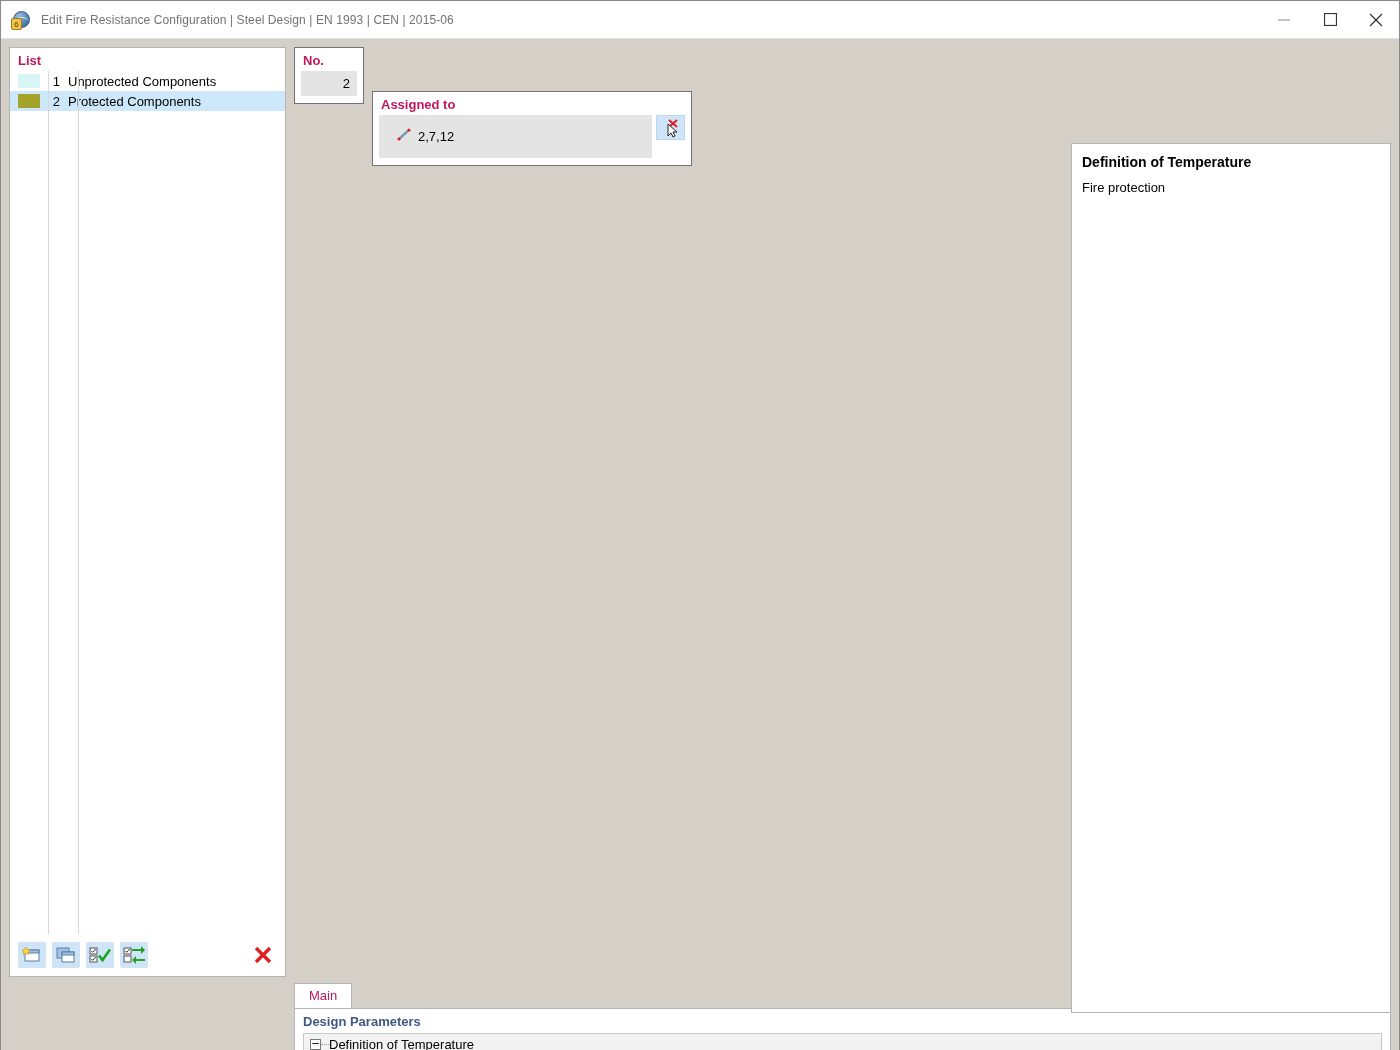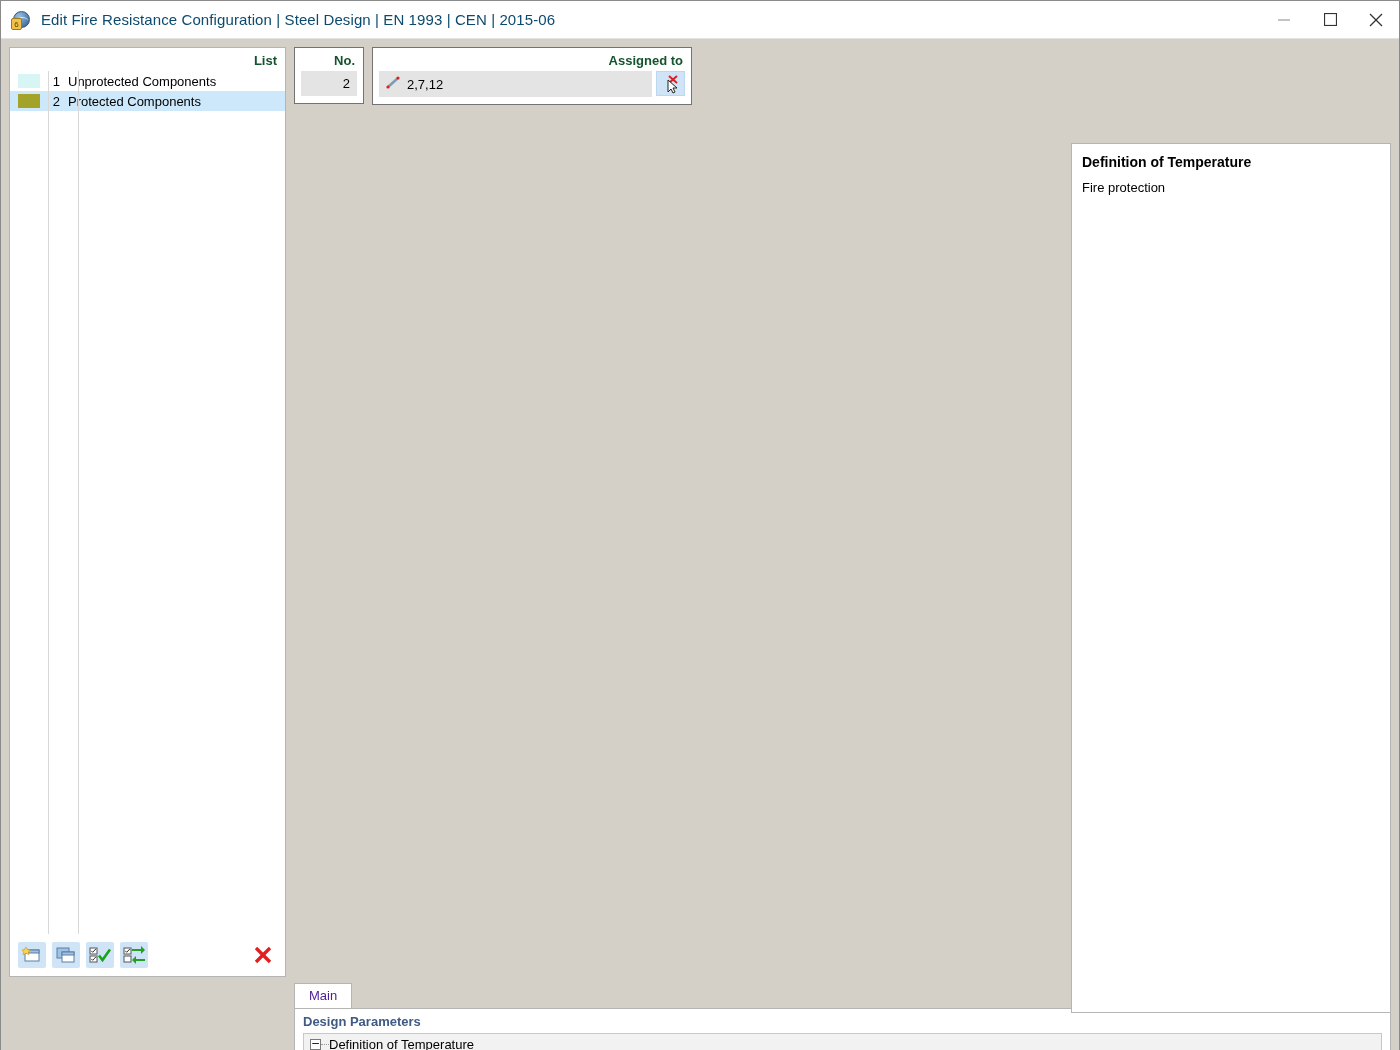--- a/index.html
+++ b/index.html
@@ -39,41 +39,40 @@
   .title-icon .globe::after{
     content:""; position:absolute; left:3px; top:5px; width:11px; height:7px;
     border-top:1px solid rgba(255,255,255,.7); border-radius:50%;
   }
   .title-icon .badge{
     position:absolute; left:0px; top:9px; width:11px; height:12px;
     background:#f0c14b; border:1px solid #9a7a1d; border-radius:2px;
     font-size:8px; line-height:11px; text-align:center; color:#5a4400;
   }
   .title-text {
-    font-size: 15px; color: #0c4a6e; letter-spacing: .1px;
+    font-size: 12px; color: #737373; letter-spacing: .1px;
     white-space: nowrap;
   }
   .win-controls { margin-left: auto; display: flex; height: 38px; }
   .win-btn {
     width: 46px; height: 38px; display: flex; align-items: center; justify-content: center;
     color: #666;
   }
   .win-btn svg { display:block; }
   
   .body-area {
     flex: 1 1 auto; position: relative; padding: 0;
     background: #d4d0c8;
     display: flex; flex-direction: column;
   }
   .top-region { display: flex; padding: 8px 8px 0 8px; gap: 8px; align-items: flex-start; }
   .panel { background: #fff; border: 1px solid #737373; }
   .panel-label {
-    color: #14532d; font-weight: bold; font-size: 13px;
+    color: #be185d; font-weight: bold; font-size: 13px;
     padding: 5px 8px 3px 8px;
-    text-align: right;
   }
   
   .list-panel {
     width: 277px; background:#fff; border:1px solid #b5b5b5;
     height: 930px; position: relative; display:flex; flex-direction:column;
   }
   .list-rows { flex: 1 1 auto; position: relative; }
   .list-row {
     display: flex; align-items: center; height: 20px; font-size: 13px;
   }
@@ -100,37 +99,37 @@
     display:flex; align-items:center; justify-content:flex-end;
     padding-right:7px; font-size:13px;
   }
   .name-panel { flex: 1 1 auto; }
   .name-panel .field {
     margin: 0 6px 7px 6px; background:#e4e6f2; height: 25px;
     display:flex; align-items:center; padding-left:7px; font-size:13px;
     position:relative;
   }
   .name-panel .field .caret { position:absolute; right:8px; top:6px; color:#666; }
-  .assigned-panel { width: 320px; }
+  .assigned-panel { width: 320px; margin-top: 44px; }
   .assigned-row { display:flex; margin: 0 6px 7px 6px; gap: 4px; }
   .assigned-field {
-    flex: 1 1 auto; background:#e4e4e4; height: 26px; display:flex; align-items:center;
-    padding-left:7px; font-size:13px; gap:6px;
+    flex: 1 1 auto; background:#e4e4e4; height: 43px; display:flex; align-items:center;
+    padding-left:18px; font-size:13px; gap:6px;
   }
   .assigned-btn {
     width: 29px; height: 25px; background:#cfe4f7; border:1px solid #bcd8ef;
     display:flex; align-items:center; justify-content:center; position:relative;
   }
   
   .main-region { display:flex; padding: 6px 8px 0 0; gap: 8px; flex: 1 1 auto; }
   .main-left { margin-left: 285px; flex: 1 1 auto; display:flex; flex-direction:column; }
   .tabs { display:flex; height: 25px; margin-left:8px; }
   .tab {
     padding: 4px 14px 3px 14px; font-size:13px; background:#fff;
-    border:1px solid #b5b5b5; border-bottom:none; color:#4c1d95;
+    border:1px solid #b5b5b5; border-bottom:none; color:#be185d;
   }
   .content-panel {
     background:#fff; border:1px solid #b5b5b5;
     flex: 0 0 auto; height: 762px; margin-left: 8px;
     display:flex; flex-direction:column;
   }
   .dp-label { color:#3f5a84; font-weight:bold; font-size:13px; padding:5px 8px 4px 8px; }
   .grid-wrap { flex:1 1 auto; margin: 0 8px 8px 8px; border:1px solid #c8c8c8; background:#fff; position:relative; overflow:hidden;}
   
   table.tree { border-collapse: collapse; width: 100%; table-layout: fixed; }

